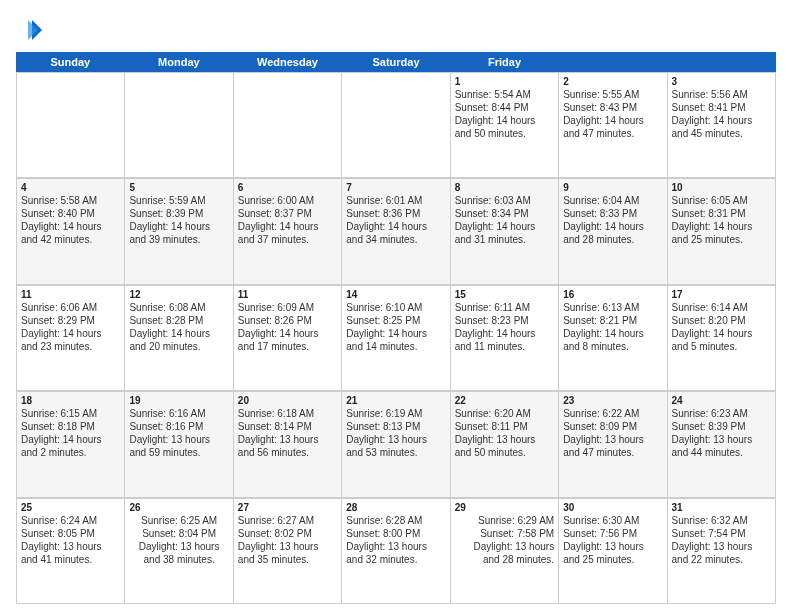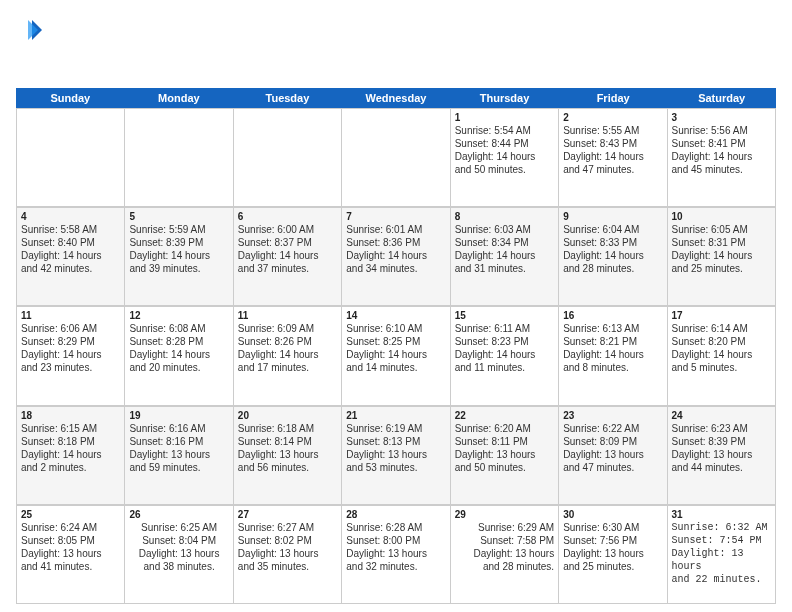--- a/index.html
+++ b/index.html
@@ -56,21 +56,20 @@
       color: #222;
     }
     .subtitle {
       font-size: 14px;
       color: #444;
     }
     .calendar {
       flex: 1;
       display: flex;
       flex-direction: column;
-      margin-top: 36px;
     }
     .cal-header {
       display: grid;
       grid-template-columns: repeat(7, 1fr);
       background: #1565c0;
       color: #fff;
       font-size: 11px;
       font-weight: bold;
     }
     .cal-header-cell {
@@ -132,25 +131,23 @@
     <div class="title-block">
       <div class="main-title"></div>
       <div class="subtitle"></div>
     </div>
   </div>
 
   <div class="calendar">
     <div class="cal-header">
     <div class="cal-header-cell">Sunday</div>
         <div class="cal-header-cell">Monday</div>
-        <div class="cal-header-cell">Tuesday</div>
         <div class="cal-header-cell">Wednesday</div>
-        <div class="cal-header-cell">Thursday</div>
+        <div class="cal-header-cell">Saturday</div>
         <div class="cal-header-cell">Friday</div>
-        <div class="cal-header-cell">Saturday</div>
       </div>
     <div class="cal-body">
     <div class="cal-row">
           <div class="cal-cell empty"></div>
           <div class="cal-cell empty"></div>
           <div class="cal-cell empty"></div>
           <div class="cal-cell empty"></div>
           <div class="cal-cell">
             <div class="day-num">1</div>
             <div class="day-info" style="white-space: pre-line;">Sunrise: 5:54 AM
@@ -364,21 +361,21 @@
           </div>
           <div class="cal-cell">
             <div class="day-num">30</div>
             <div class="day-info" style="white-space: pre-line;">Sunrise: 6:30 AM
 Sunset: 7:56 PM
 Daylight: 13 hours
 and 25 minutes.</div>
           </div>
           <div class="cal-cell">
             <div class="day-num">31</div>
-            <div class="day-info" style="white-space: pre-line; font-family: Liberation Mono, monospace;">Sunrise: 6:32 AM
+            <div class="day-info" style="white-space: pre-line;">Sunrise: 6:32 AM
 Sunset: 7:54 PM
 Daylight: 13 hours
 and 22 minutes.</div>
           </div>
         </div>
       </div>
   </div>
 </div>
 
 </body></html>

